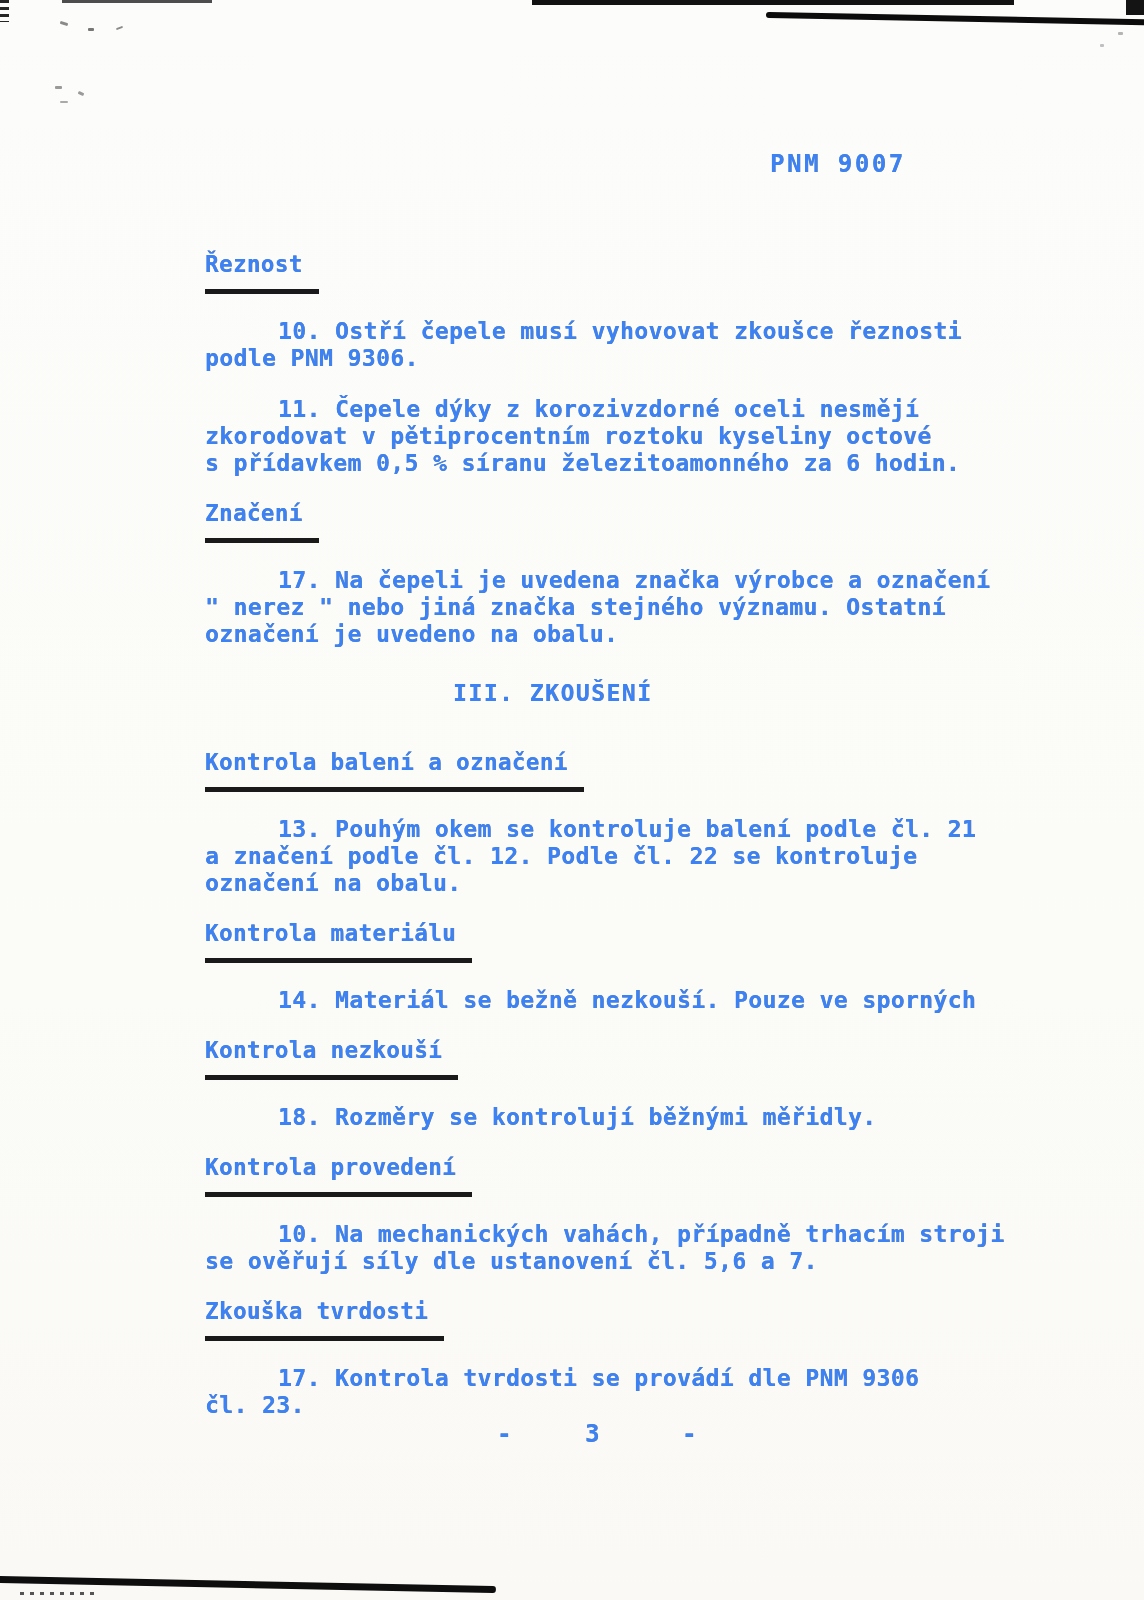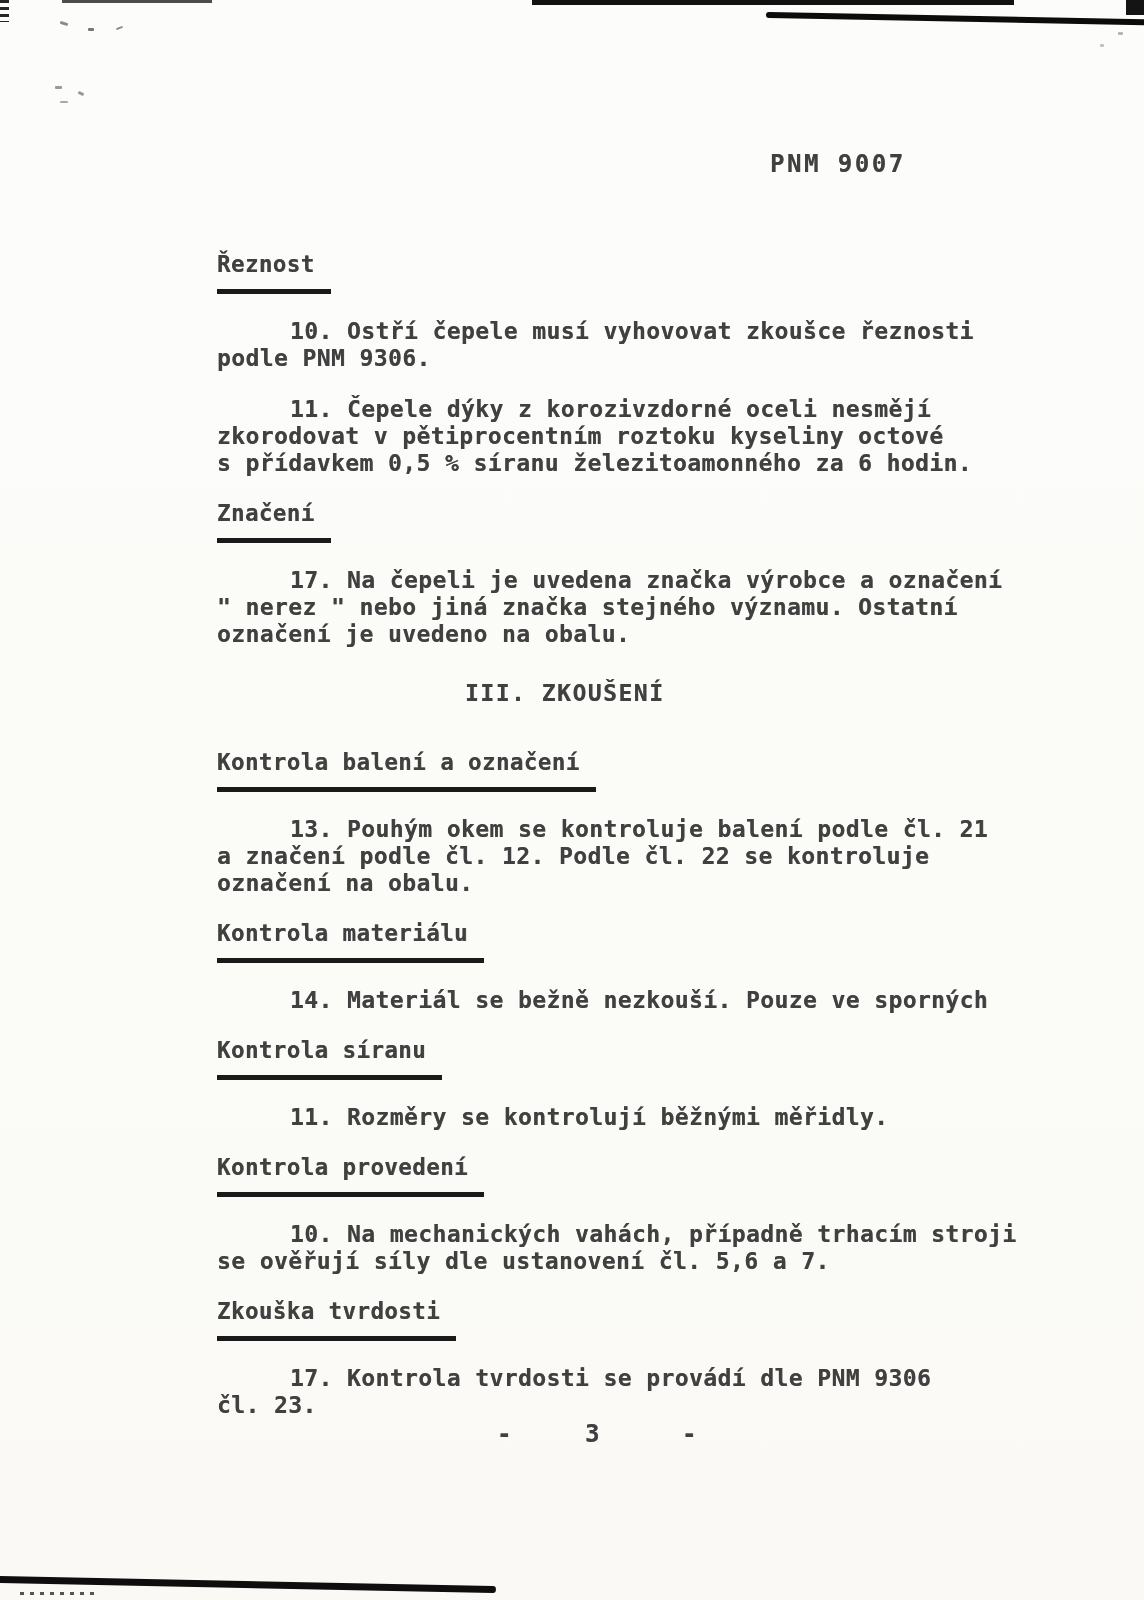--- a/index.html
+++ b/index.html
@@ -4,24 +4,24 @@
 <style>
   html,body{margin:0;padding:0;}
   body{
     width:1144px;height:1600px;position:relative;overflow:hidden;
     background:linear-gradient(180deg,#fcfcfa 0%,#fbfbf8 60%,#faf9f6 100%);
     font-family:"DejaVu Sans Mono","Liberation Mono",monospace;
     color:#1d1d1d;
   }
   .page{position:absolute;inset:0;}
   
-  .tw{font-weight:700;letter-spacing:0.4px;color:#404040;
+  .tw{font-weight:700;letter-spacing:0.4px;color:#3b82f6;
       text-shadow:0.3px 0.3px 0.5px rgba(25,25,25,0.55);}
   .doc-number{position:absolute;left:770px;top:150px;font-size:24px;letter-spacing:2.5px;}
-  .content{position:absolute;left:217px;top:240px;width:768px;font-size:23px;}
+  .content{position:absolute;left:205px;top:240px;width:768px;font-size:23px;}
   section{margin:0;}
   .sec-head{margin:12px 0 0 0;}
   .sec-head.first{margin-top:0;}
   .sec-head.after-chapter{margin-top:30px;}
   .hd{display:inline-block;font-size:22.5px;line-height:30px;
       padding:0 16px 10px 0;border-bottom:5px solid #1a1a1a;}
   .para{margin:24px 0 0 0;}
   .ln{display:block;line-height:27px;white-space:pre;}
   .ln.first{padding-left:73px;}
   .chapter{margin:30px 0 0 248px;display:inline-block;font-size:23px;
@@ -116,23 +116,23 @@
     </section>
 
     <section>
       <h2 class="sec-head"><span class="hd">Kontrola materiálu</span></h2>
       <p class="para">
         <span class="ln first">14. Materiál se bežně nezkouší. Pouze ve sporných</span>
       </p>
     </section>
 
     <section>
-      <h2 class="sec-head"><span class="hd">Kontrola síranu</span></h2>
+      <h2 class="sec-head"><span class="hd">Kontrola nezkouší</span></h2>
       <p class="para">
-        <span class="ln first">11. Rozměry se kontrolují běžnými měřidly.</span>
+        <span class="ln first">18. Rozměry se kontrolují běžnými měřidly.</span>
       </p>
     </section>
 
     <section>
       <h2 class="sec-head"><span class="hd">Kontrola provedení</span></h2>
       <p class="para">
         <span class="ln first">10. Na mechanických vahách, případně trhacím stroji</span>
         <span class="ln">se ověřují síly dle ustanovení čl. 5,6 a 7.</span>
       </p>
     </section>

